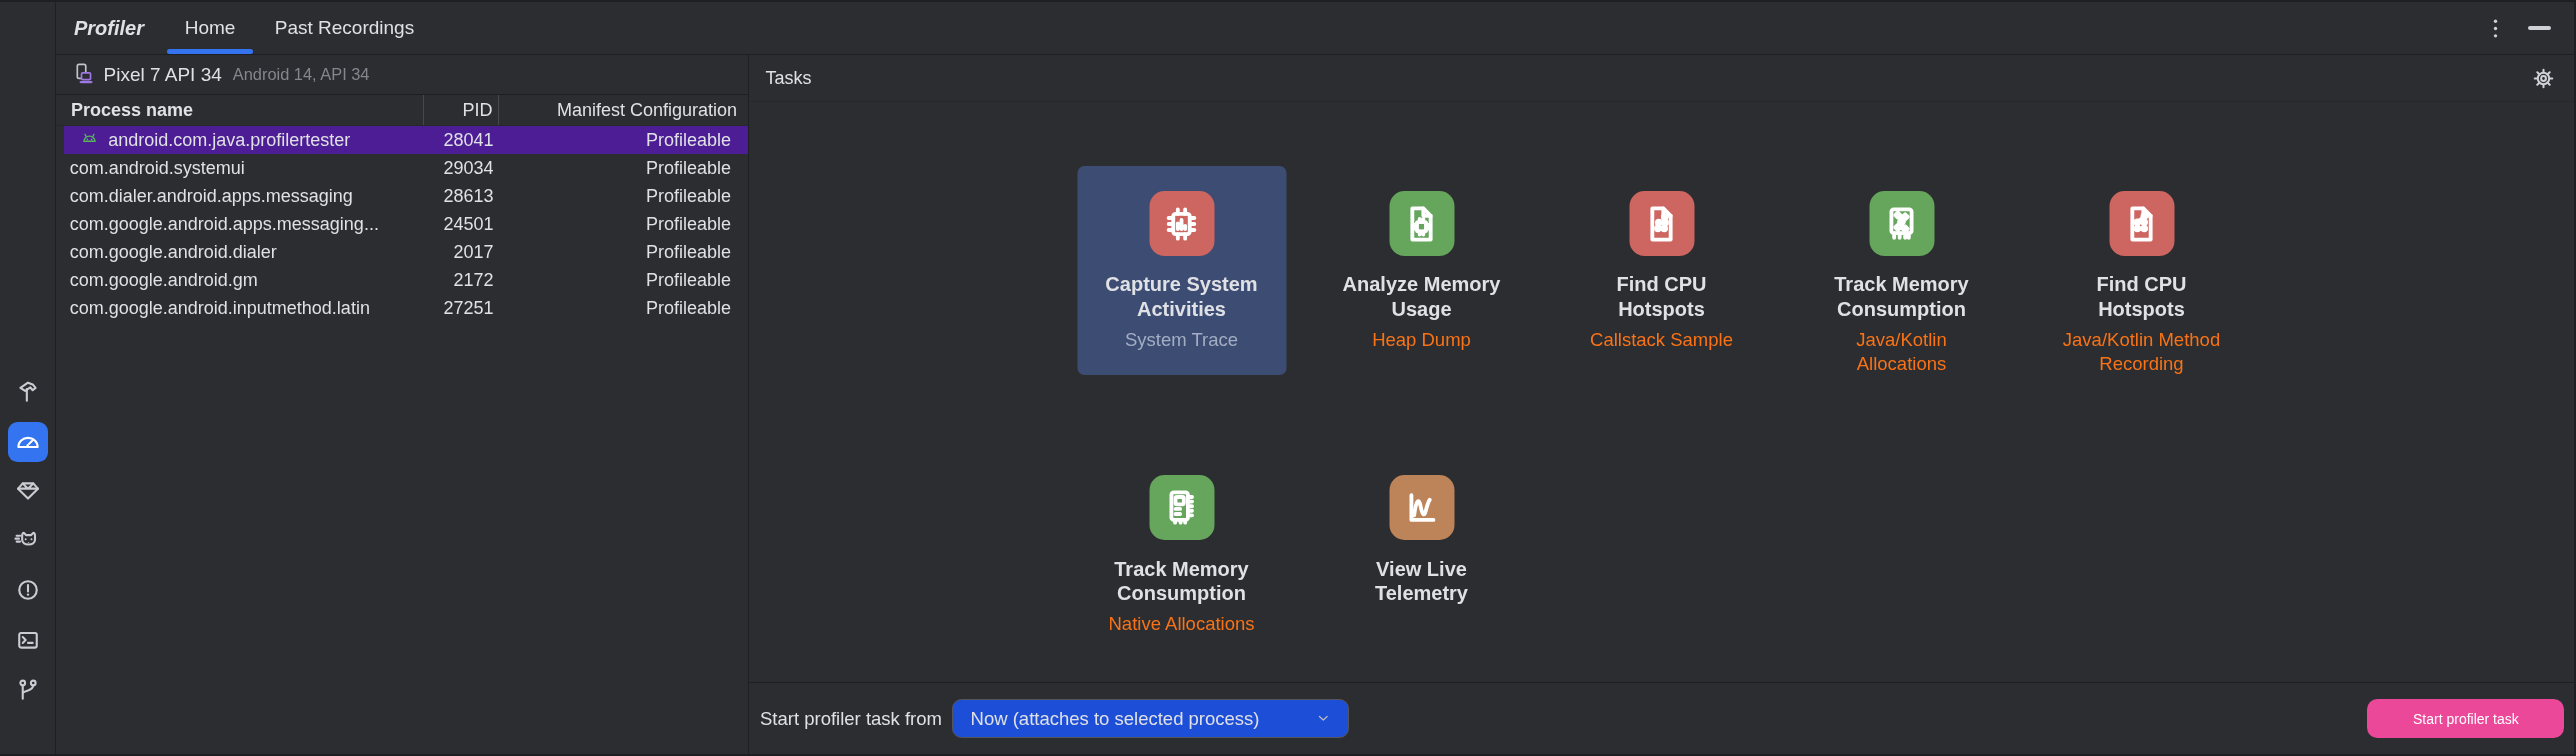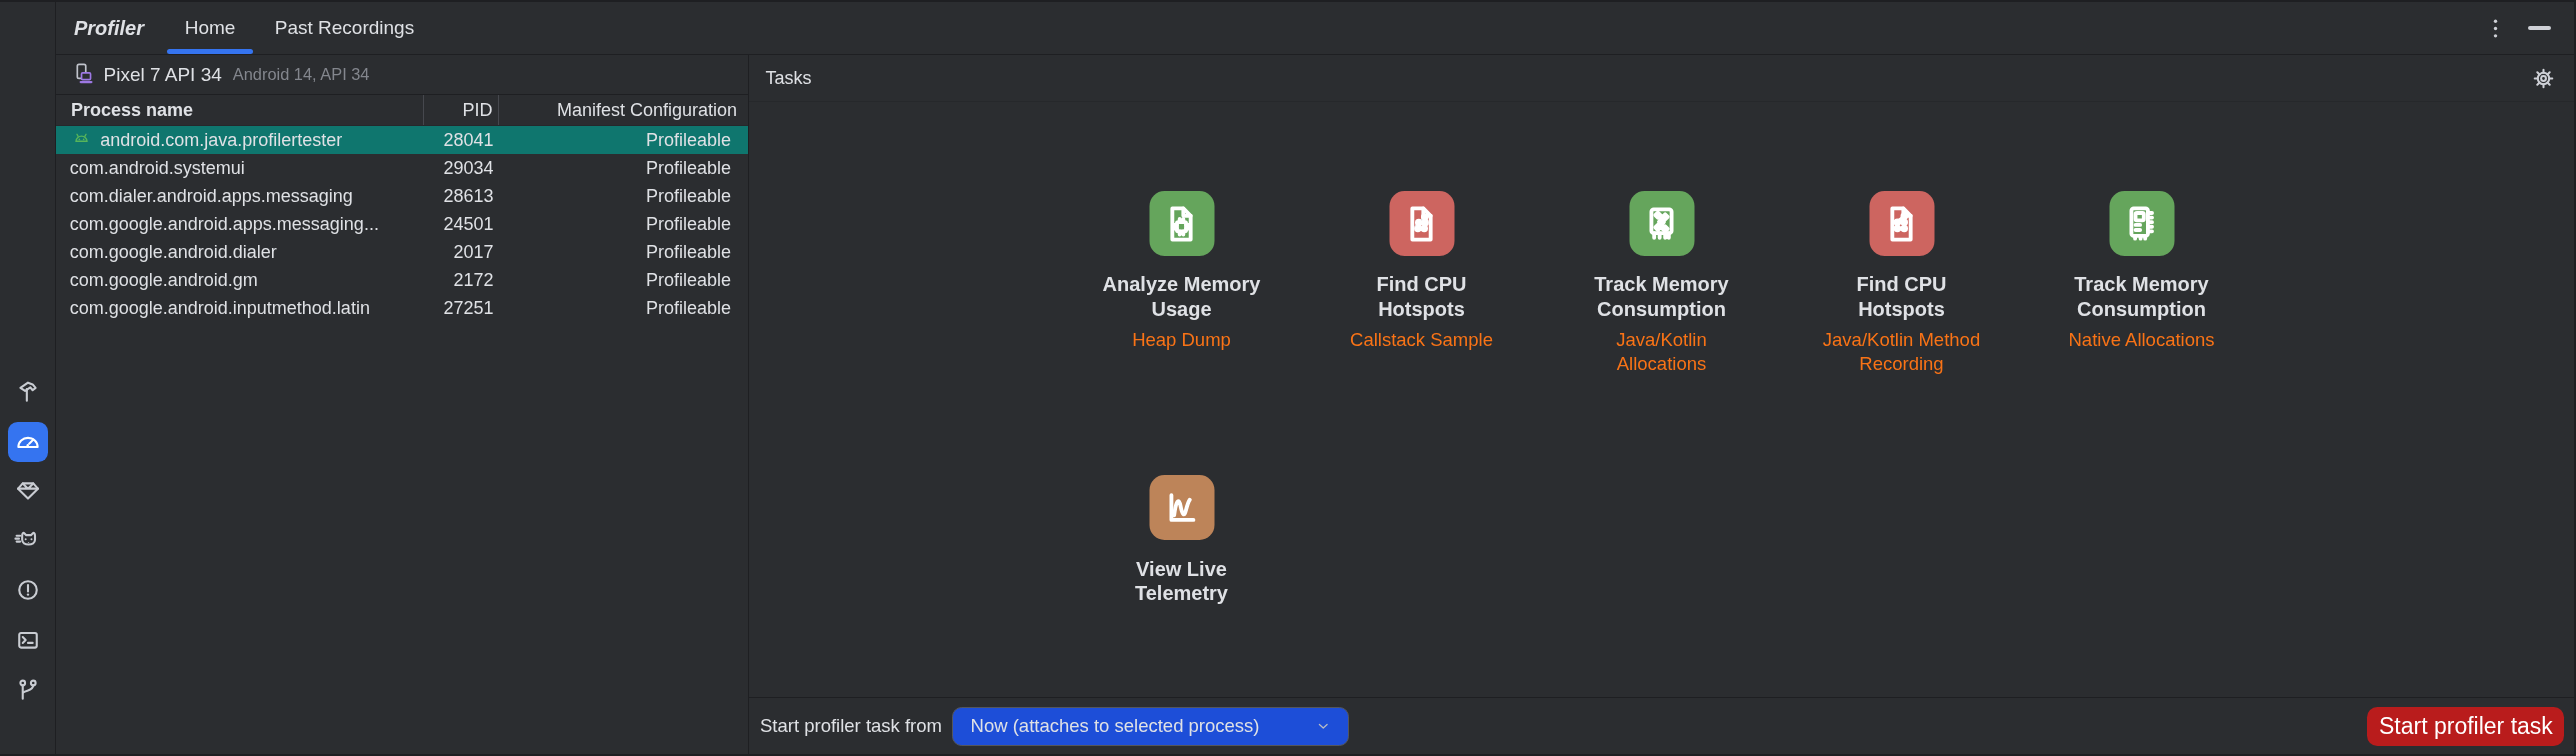--- a/index.html
+++ b/index.html
@@ -33,46 +33,46 @@
   .device-bar svg{width:27px;height:27px;fill:none;stroke-linecap:round;stroke-linejoin:round;}
   .device-name{font-size:19px;margin-left:6.8px;}
   .device-details{font-size:16.4px;color:#83868d;margin-left:11px;}
   .table-header{height:31px;display:flex;align-items:stretch;border-bottom:1.4px solid #26282b;font-size:18px;flex:0 0 auto;}
   .hc{display:flex;align-items:center;}
   .hc-name{flex:1;padding-left:15px;border-right:1.4px solid #46484e;font-weight:bold;}
   .hc-pid{width:75px;justify-content:flex-end;padding-right:5.5px;border-right:1.4px solid #46484e;}
   .hc-man{width:249px;justify-content:flex-end;padding-right:11px;}
   .rows{flex:1;overflow:hidden;}
   .prow{height:28px;display:flex;align-items:center;font-size:18px;cursor:pointer;}
-  .prow.selected{background:#0f766e;}
+  .prow.selected{background:#4c1d95;margin-left:8px;}
   .p-name{flex:1;display:flex;align-items:center;padding-left:13.7px;min-width:0;white-space:nowrap;overflow:hidden;}
   .p-name svg{width:23px;height:23px;margin-right:7.5px;flex:0 0 auto;color:#57b55a;fill:none;stroke:currentColor;stroke-width:2.8;stroke-linecap:round;}
   .p-pid{width:75px;text-align:right;padding-right:5.5px;}
   .p-man{width:249px;text-align:right;padding-right:17px;}
   
   .right-panel{flex:1;display:flex;flex-direction:column;min-width:0;}
   .tasks-header{height:47px;border-bottom:1.4px solid #26282b;display:flex;align-items:center;padding:0 16.4px;font-size:18px;flex:0 0 auto;}
   .gear{margin-left:auto;color:#ced0d6;cursor:pointer;display:flex;}
   .gear svg{width:29px;height:29px;stroke:currentColor;fill:none;stroke-width:3.4;stroke-linecap:round;}
   .tasks-body{flex:1;position:relative;min-height:0;}
   .grid{position:absolute;top:64px;left:50%;transform:translateX(-50%);display:grid;grid-template-columns:repeat(5,209px);column-gap:31px;row-gap:75px;}
   .card{width:209px;min-height:209px;border-radius:6.8px;display:flex;flex-direction:column;align-items:center;text-align:center;padding-top:25px;cursor:pointer;}
   .card.selected{background:#3c4c72;}
   .tile{width:65px;height:65px;border-radius:15px;display:flex;align-items:center;justify-content:center;flex:0 0 auto;}
   .tile svg{width:44px;height:44px;stroke:#ffffff;fill:none;stroke-width:4.2;stroke-linecap:round;stroke-linejoin:round;}
   .card-title{margin-top:16.4px;font-size:20px;font-weight:bold;line-height:1.22;max-width:179px;}
   .card-sub{margin-top:6.8px;font-size:18.5px;color:#f97316;line-height:1.28;max-width:172px;}
   .card.selected .card-sub{color:#a3adc4;}
   
-  .footer{height:57px;border-top:1.4px solid #1e1f22;display:flex;align-items:center;padding:0 9.6px 0 11px;flex:0 0 auto;}
+  .footer{height:72px;border-top:1.4px solid #1e1f22;display:flex;align-items:center;padding:0 9.6px 0 11px;flex:0 0 auto;}
   .footer-label{font-size:18.5px;}
   .dropdown{margin-left:9.6px;width:397px;height:39px;border:1.4px solid #54565c;background:#1d4ed8;border-radius:9.6px;display:flex;align-items:center;padding:0 13.7px 0 18px;cursor:pointer;}
   .dropdown-value{font-size:18.5px;flex:1;white-space:nowrap;}
   .dropdown svg{width:20.5px;height:20.5px;stroke:#b9bcc3;fill:none;stroke-width:3;stroke-linecap:round;stroke-linejoin:round;}
-  .start-btn{width:197px;height:39px;border-radius:10.3px;background:#b91c1c;color:#ffffff;font-size:23px;display:flex;align-items:center;justify-content:center;border:none;cursor:pointer;font-family:inherit;}
+  .start-btn{width:197px;height:39px;border-radius:10.3px;background:#ec4899;color:#ffffff;font-size:14px;display:flex;align-items:center;justify-content:center;border:none;cursor:pointer;font-family:inherit;}
   .footer-spacer{flex:1;}
 </style>
 </head>
 <body>
 
 <div class="window">
 
   <div class="stripe">
     <div class="stripe-btn">
         <svg viewBox="0 0 48 48">
@@ -231,20 +231,31 @@
             <svg viewBox="0 0 48 48">
               <circle cx="24" cy="24" r="9.5"></circle>
                 <circle cx="24" cy="24" r="4"></circle>
               <path d="M24 9.5 v5 M24 33.5 v5 M9.5 24 h5 M33.5 24 h5 M13.8 13.8 l3.6 3.6 M30.6 30.6 l3.6 3.6 M34.2 13.8 l-3.6 3.6 M17.4 30.6 l-3.6 3.6"></path>
             </svg>
           </span>
         </div>
 
         <div class="tasks-body">
           <div class="grid">
+            <div class="card selected">
+                <span class="tile" style="background: rgb(205, 101, 96);">
+                  <svg viewBox="0 0 48 48">
+                    <rect x="15" y="13" width="18" height="22" rx="2.5"></rect>
+                    <path d="M10 17.5 h5 M10 24 h5 M10 30.5 h5 M33 17.5 h5 M33 24 h5 M33 30.5 h5 M20 8 v5 M28 8 v5 M20 35 v5 M28 35 v5"></path>
+                    <path d="M20 29.5 v-6 M24 29.5 v-10 M28 29.5 v-3.5"></path>
+                  </svg>
+                </span>
+                <div class="card-title">Capture System Activities</div>
+                <div class="card-sub">System Trace</div>
+              </div>
               <div class="card">
                 <span class="tile" style="background: rgb(101, 165, 92);">
                   <svg viewBox="0 0 48 48">
                     <path d="M14 7 h12 l8 8 v26 h-20 z"></path>
                     <path d="M26 7 v8 h8"></path>
                     <rect x="19" y="22" width="10" height="10" rx="1.5"></rect>
                     <path d="M22 18.5 v3.5 M26 18.5 v3.5 M22 32 v3.5 M26 32 v3.5 M15.5 25 h3.5 M15.5 29 h3.5 M29 25 h3.5 M29 29 h3.5"></path>
                   </svg>
                 </span>
                 <div class="card-title">Analyze Memory Usage</div>

